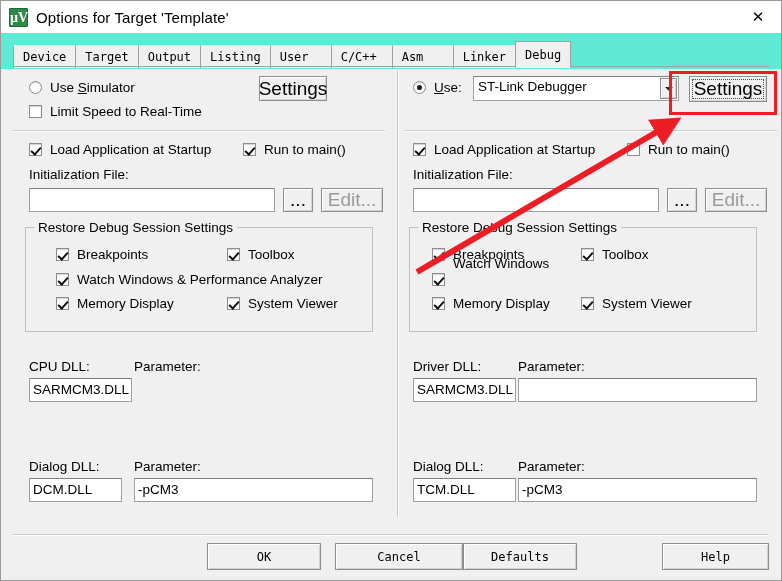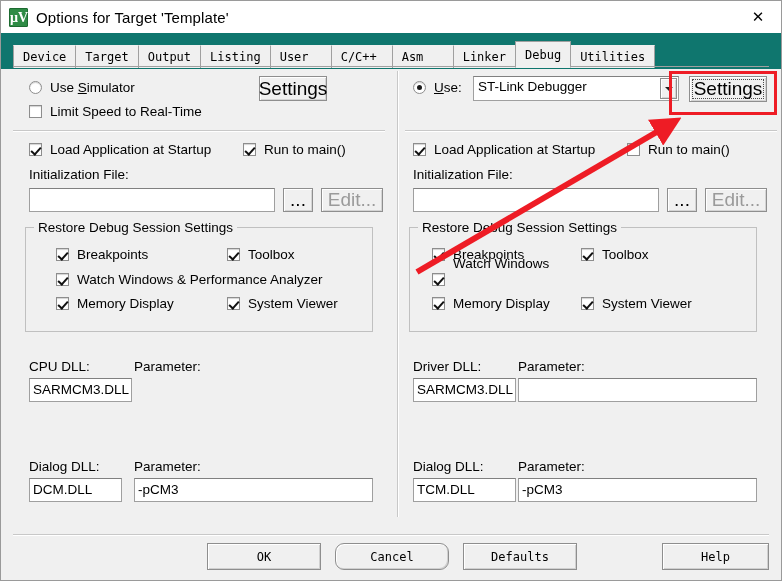--- a/index.html
+++ b/index.html
@@ -56,21 +56,21 @@
     color: #000000;
     font-size: 15px;
     line-height: 1;
     cursor: default;
   }
 
   
   #tabstrip {
     position: absolute; left: 0; top: 32px;
     width: 780px; height: 36px;
-    background: #0f766e;
+    background: #5eead4;
   }
   #tabrow {
     position: absolute; left: 12px; top: 7px;
     display: flex; align-items: flex-end;
     height: 28px;
   }
   .tab {
     height: 23px;
     padding: 0 9px;
     font-family: "DejaVu Sans Mono", monospace;
@@ -303,21 +303,20 @@
     <div id="tabrow">
       <div class="tab">Device</div>
       <div class="tab">Target</div>
       <div class="tab">Output</div>
       <div class="tab">Listing</div>
       <div class="tab wide">User</div>
       <div class="tab wide">C/C++</div>
       <div class="tab wide">Asm</div>
       <div class="tab">Linker</div>
       <div class="tab active">Debug</div>
-      <div class="tab">Utilities</div>
     </div>
     <div id="tab-underline"></div>
   </div>
 
   <div id="content">
     <div id="vdivider"></div>
     <div id="vdivider2"></div>
 
     <div class="pane" id="pane-left">
 
@@ -450,21 +449,21 @@
 
       <div class="textbox" style="left:8px; top:407px; width:103px; height:24px;">TCM.DLL</div>
       <div class="textbox" style="left:113px; top:407px; width:239px; height:24px;">-pCM3</div>
     </div>
   </div>
 
   <div id="bottom-sep"></div>
   <div id="bottom-sep2"></div>
 
   <div class="bbtn" style="left:206px; width:114px;">OK</div>
-  <div class="bbtn" style="left:334px; width:114px;border-radius:9px;">Cancel</div>
+  <div class="bbtn" style="left:334px; width:128px;">Cancel</div>
   <div class="bbtn" style="left:462px; width:114px;">Defaults</div>
   <div class="bbtn" style="left:661px; width:107px;">Help</div>
 
   <div id="anno-rect"></div>
   <svg id="anno-arrow" viewBox="0 0 782 581" xmlns="http://www.w3.org/2000/svg">
     <defs>
       <marker id="ahead" markerWidth="5" markerHeight="5" refX="2.2" refY="2.5" orient="auto">
         <path d="M0,0 L5,2.5 L0,5 z" fill="#ee1c25"></path>
       </marker>
     </defs>

